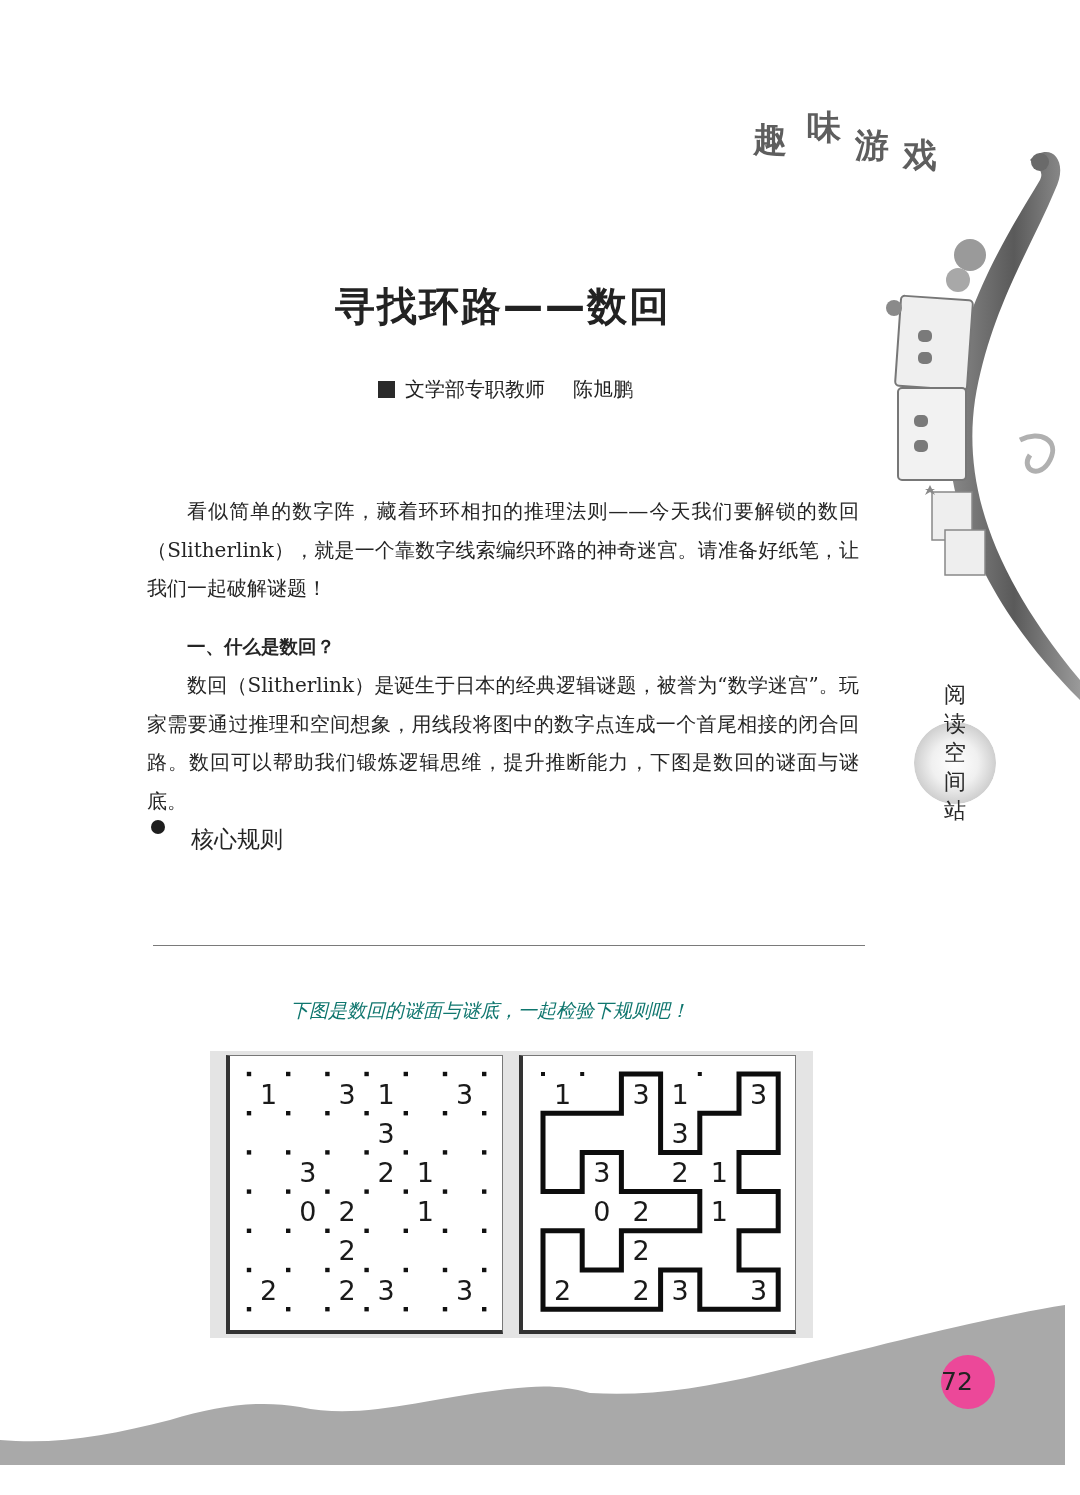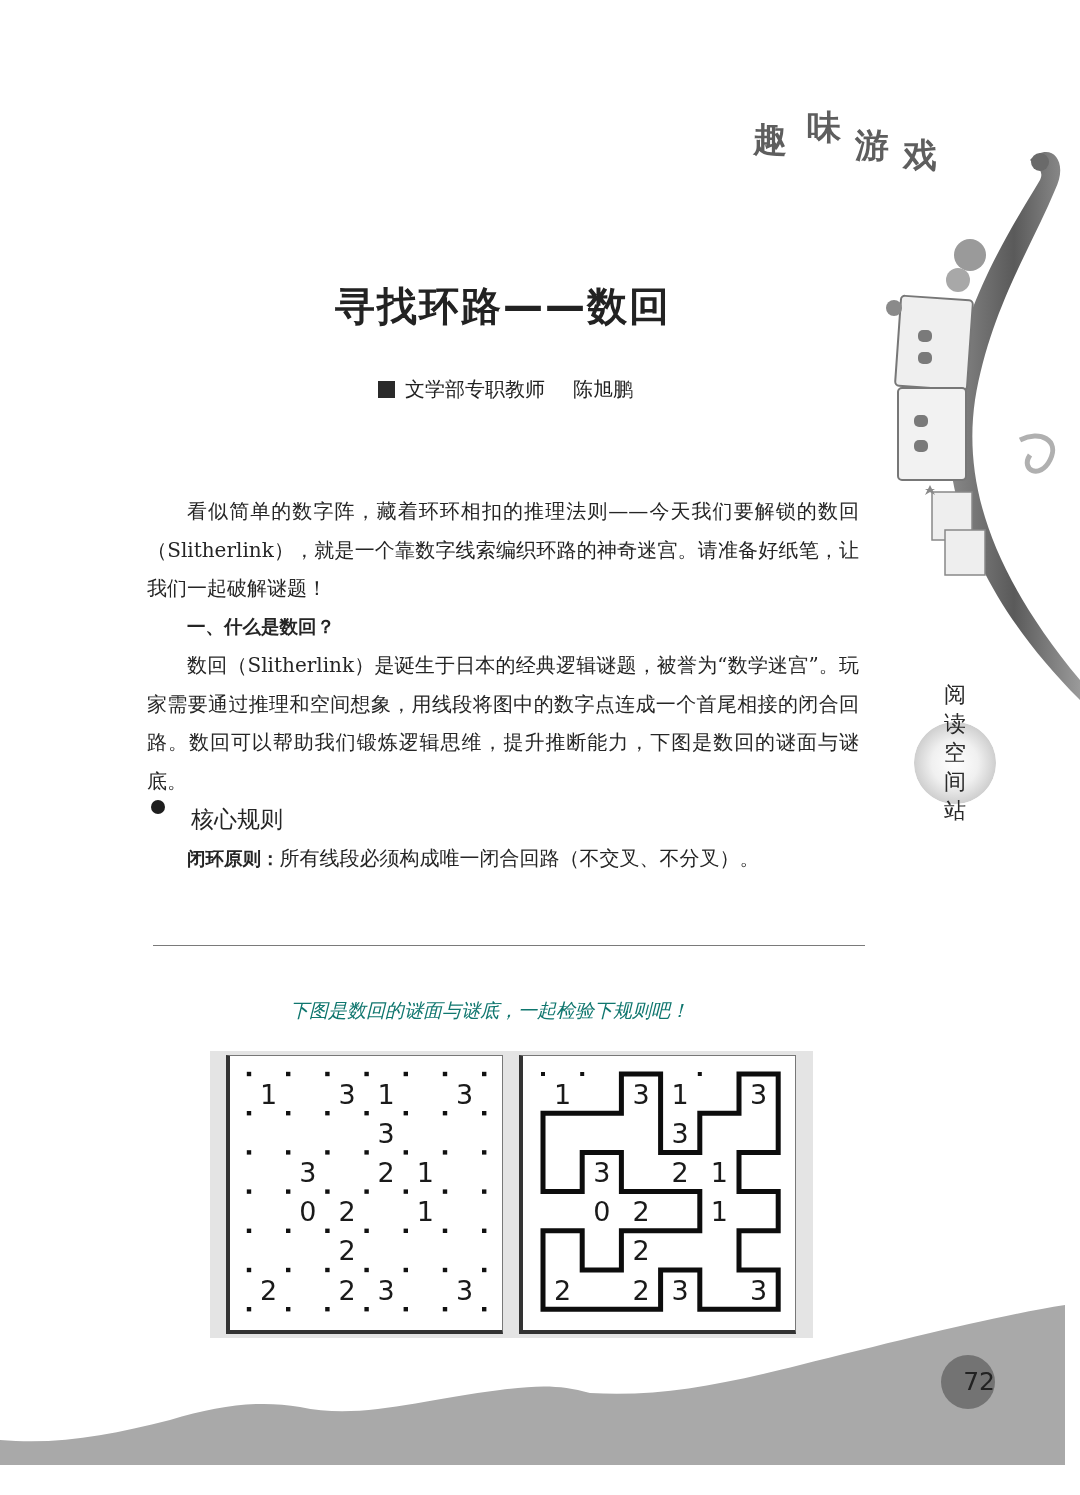--- a/index.html
+++ b/index.html
@@ -18,40 +18,40 @@
   .article-title { position: absolute; left: 335px; top: 282px; width: 360px; text-align: left;
     font-family: "DejaVu Sans", sans-serif; font-size: 40px; color: #222; letter-spacing: 2px; line-height: 48px; }
 
   .byline { position: absolute; left: 378px; top: 376px; font-family: "DejaVu Sans", sans-serif; font-size: 20px; color: #222; line-height: 26px; white-space: nowrap; }
   .byline .square { display: inline-block; width: 17px; height: 17px; background: #2a2a2a; vertical-align: -2px; margin-right: 10px; }
   .byline .author { margin-left: 28px; }
 
   .body { position: absolute; left: 147px; top: 492px; width: 712px; font-size: 20px; line-height: 38.5px; color: #252525; }
   .body p { text-align: justify; text-align-last: left; }
   .body .indent { text-indent: 40px; }
-  .body .heading { font-family: "DejaVu Sans", sans-serif; font-weight: bold; font-size: 18.5px; padding-left: 40px; }
+  .body .heading { font-family: "DejaVu Sans", sans-serif; font-weight: bold; font-size: 18.5px; padding-left: 40px; margin-top: 20px; }
   .body .bullet-heading { font-family: "DejaVu Sans", sans-serif; font-weight: normal; font-size: 23px; display: flex; }
   .body .bullet-heading .dot { display: inline-block; width: 14px; height: 14px; border-radius: 50%; background: #1e1e1e; margin: 0 26px 0 4px; }
   .body .rule-label { font-family: "DejaVu Sans", sans-serif; font-weight: bold; font-size: 18.5px; }
 
   .separator { position: absolute; left: 153px; top: 945px; width: 712px; height: 1px; background: #7a7a7a; }
 
   .caption { position: absolute; left: 290px; top: 996px; font-size: 19px; color: #0f766e; white-space: nowrap; line-height: 28px; font-style: italic; }
 
   .puzzle-panel { position: absolute; left: 210px; top: 1051px; width: 603px; height: 287px; background: #e4e4e4; }
   .puzzle-frame { position: absolute; top: 1055px; width: 277px; height: 279px; background: #ffffff; border: 1px solid #777; border-left: 4px solid #333; border-bottom: 4px solid #333; }
   .frame-left { left: 226px; }
   .frame-right { left: 519px; }
 
   svg.grid { position: absolute; overflow: visible; }
   .grid text { font-family: "DejaVu Sans", "Liberation Sans", sans-serif; font-size: 27px; fill: #1a1a1a; }
 
   .footer-wave { position: absolute; left: 0; top: 1305px; width: 1080px; height: 170px; }
-  .page-number { position: absolute; left: 941px; top: 1355px; width: 54px; height: 54px; border-radius: 50%; background: #737373;
-    font-family: "DejaVu Sans", sans-serif; font-size: 25px; color: #222; text-align: right; line-height: 54px; }
+  .page-number { position: absolute; left: 941px; top: 1355px; width: 54px; height: 54px; border-radius: 50%; background: #ec4899;
+    font-family: "DejaVu Sans", sans-serif; font-size: 25px; color: #222; text-align: left; line-height: 54px; }
 
   .side-badge { position: absolute; left: 910px; top: 680px; width: 90px; height: 150px; }
   .side-badge .halo { position: absolute; left: 4px; top: 42px; width: 82px; height: 82px; border-radius: 50%;
     background: radial-gradient(circle, #ffffff 0%, #f0f0f0 40%, #cfcfcf 70%, rgba(255,255,255,0) 72%); }
   .side-badge .chars { position: absolute; left: 27px; top: 0; width: 36px; display: flex; flex-direction: column; align-items: center; }
   .side-badge .chars span { font-family: "DejaVu Sans", sans-serif; font-size: 22px; line-height: 29px; color: #2a2a2a; }
 </style>
 </head>
 <body>
 
@@ -94,21 +94,20 @@
 </div>
 
 <div class="body">
   <p class="indent">看似简单的数字阵，藏着环环相扣的推理法则——今天我们要解锁的数回（Slitherlink），就是一个靠数字线索编织环路的神奇迷宫。请准备好纸笔，让我们一起破解谜题！</p>
   <p class="heading">一、什么是数回？</p>
   <p class="indent">数回（Slitherlink）是诞生于日本的经典逻辑谜题，被誉为“数学迷宫”。玩家需要通过推理和空间想象，用线段将图中的数字点连成一个首尾相接的闭合回路。数回可以帮助我们锻炼逻辑思维，提升推断能力，下图是数回的谜面与谜底。</p>
   <div class="bullet-heading">
     <span class="dot"></span>
     <span>核心规则</span>
   </div>
-  <p class="indent"><span class="rule-label">闭环原则：</span><span>所有线段必须构成唯一闭合回路（不交叉、不分叉）。</span></p>
 </div>
 
 <div class="side-badge">
   <div class="halo"></div>
   <div class="chars">
     <span>阅</span>
     <span>读</span>
     <span>空</span>
     <span>间</span>
     <span>站</span>

